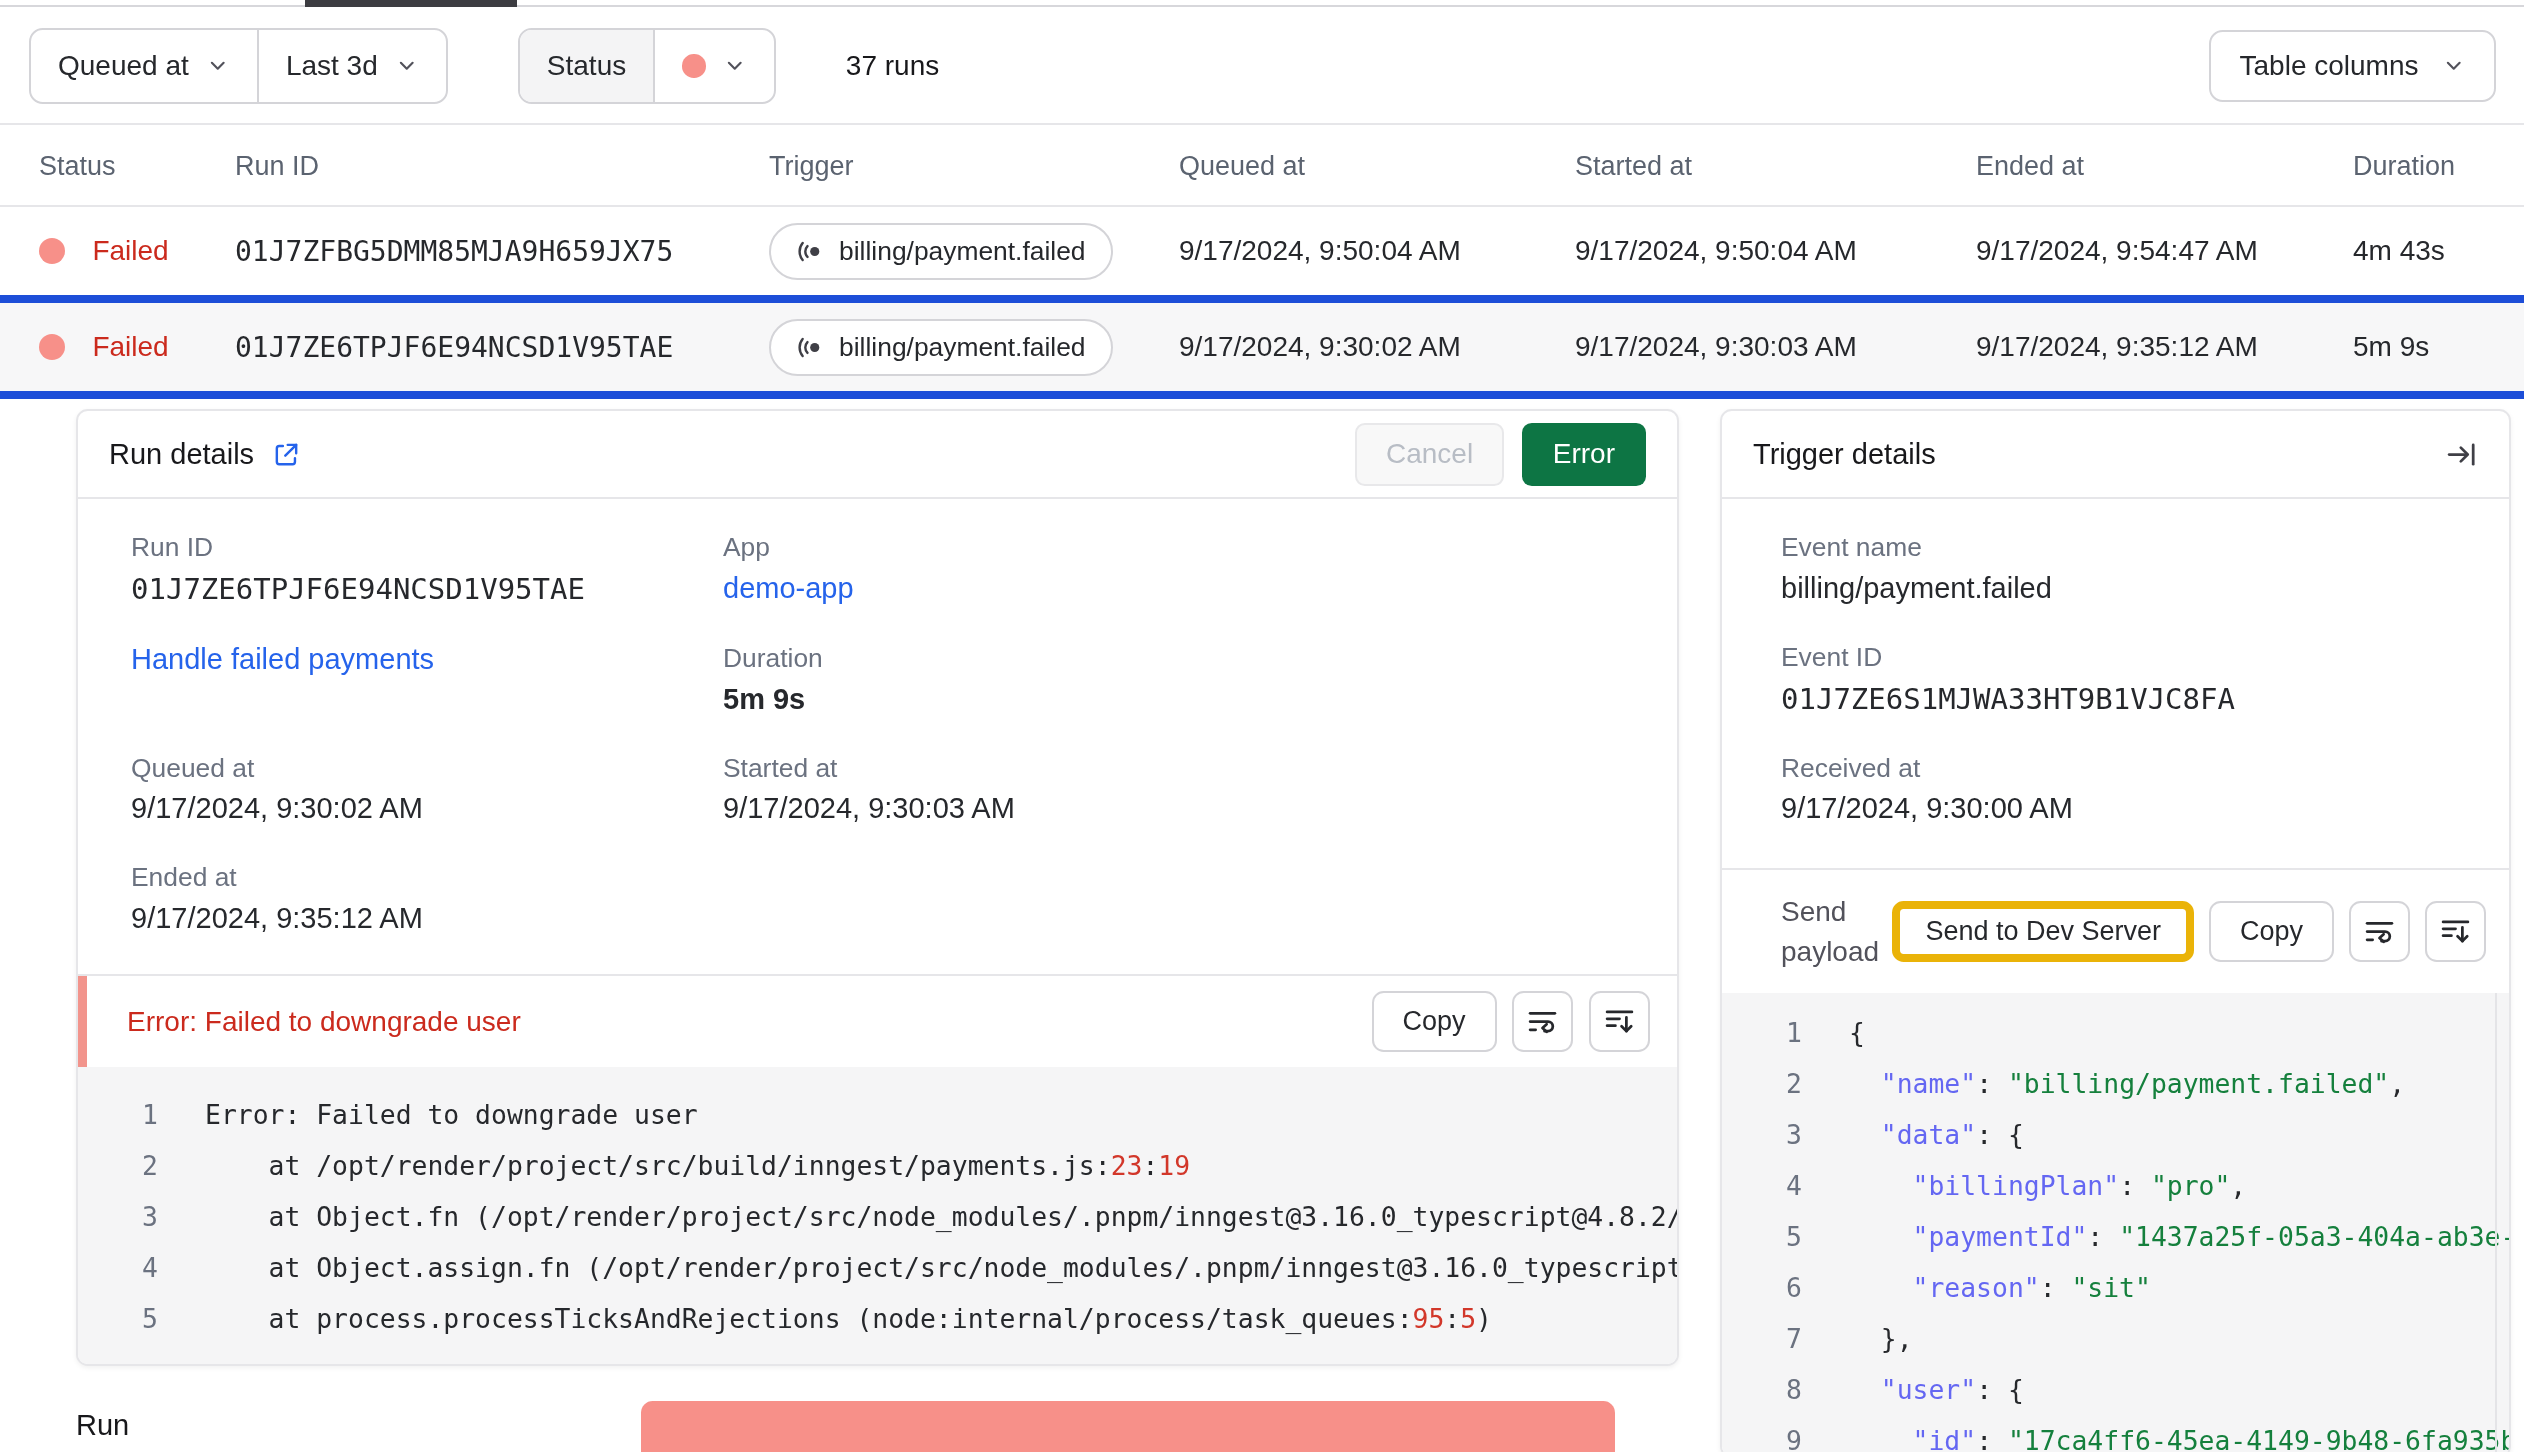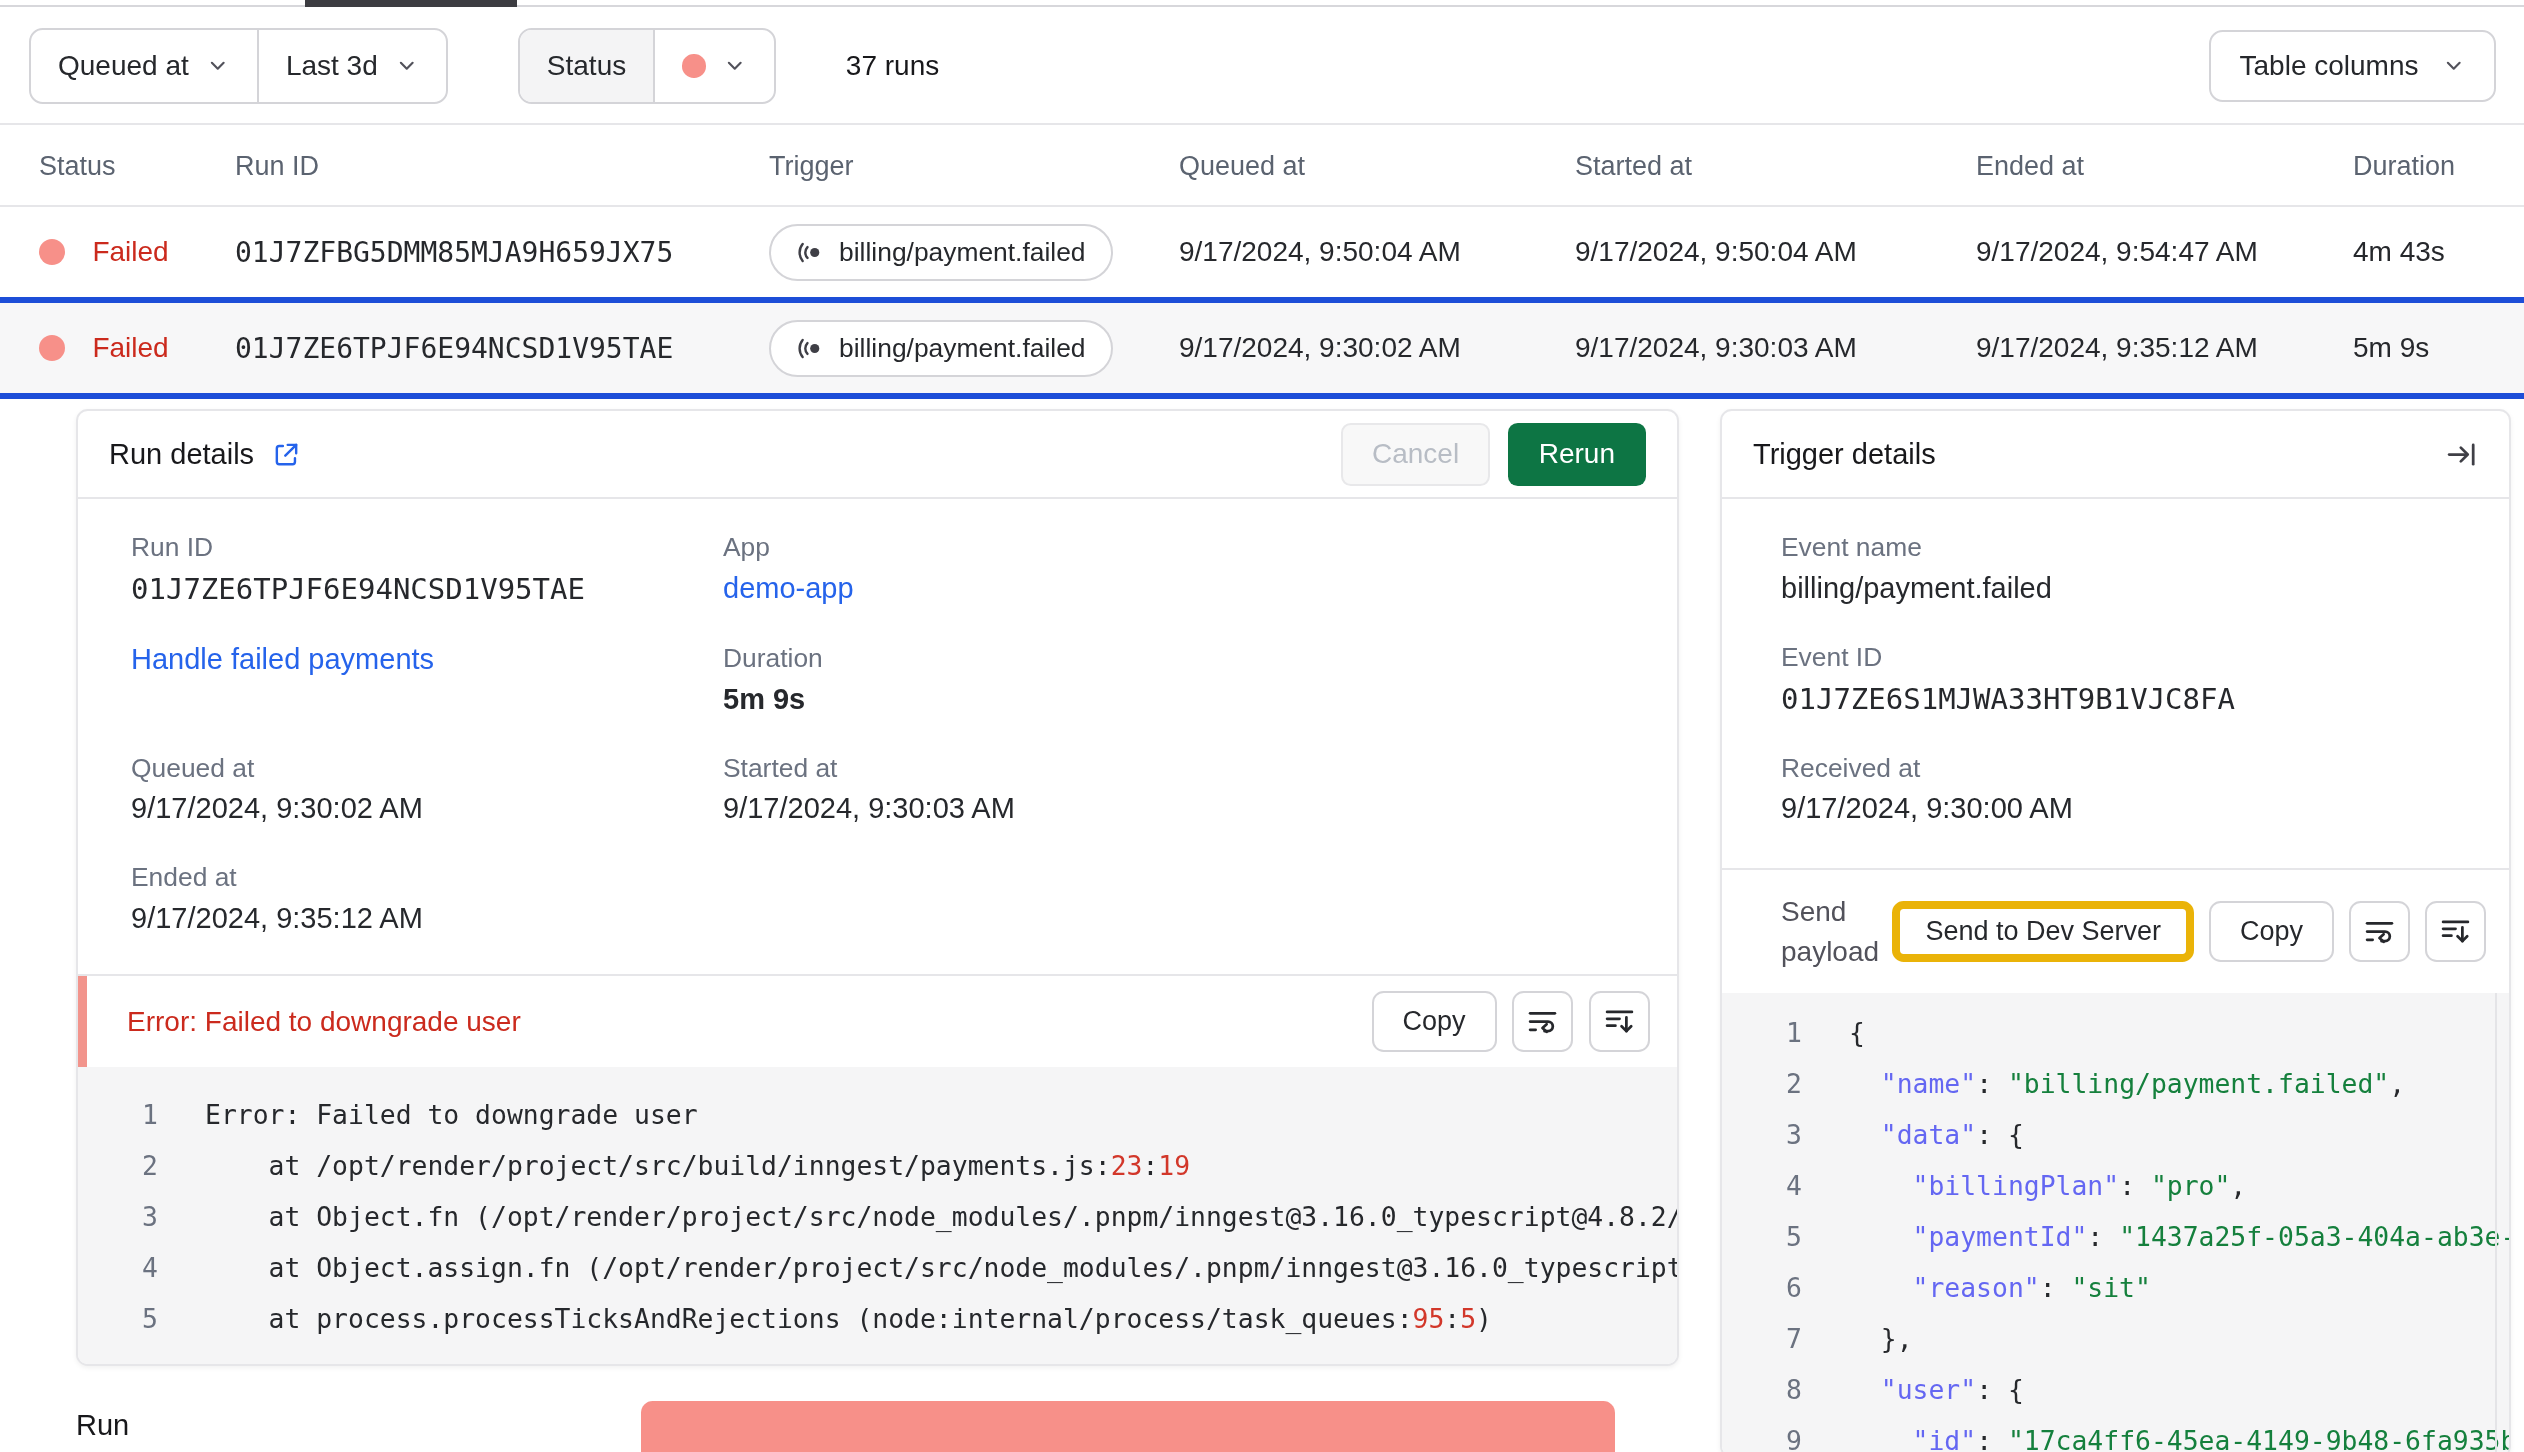--- a/index.html
+++ b/index.html
@@ -31,21 +31,21 @@
   .btn-outline {
     display:flex; align-items:center; gap:23px; height:72px; padding:0 29px;
     border:2px solid #d4d4d8; border-radius:13.7px; background:#fff; font-size:28px; color:#26282c;
   }
   .chev { width:23.5px; height:23.5px; flex:none; }
 
   
   .runs-table { position:absolute; top:127px; left:0; right:0; }
   .tgrid { display:grid; grid-template-columns:196px 534px 410px 396px 401px 377px 1fr; padding-left:39px; align-items:center; }
   .thead { height:80px; color:#5b6370; font-size:27px; font-weight:500; border-bottom:2px solid #e6e6e9; }
-  .trow { height:96px; font-size:28px; border-bottom:6px solid #1d4ed8; background:#fff; }
+  .trow { height:96px; font-size:28px; border-bottom:8px solid #1d4ed8; background:#fff; }
   .trow.selected { background:#f7f7f8; }
   .cell-status { display:flex; align-items:center; gap:27px; }
   .dot { width:26.4px; height:26.4px; border-radius:50%; background:#f79089; flex:none; }
   .failed-label { color:#cb2a1d; font-weight:500; }
   .mono { font-family:"DejaVu Sans Mono", monospace; }
   .runid { font-size:28px; }
   .pill {
     display:inline-flex; align-items:center; gap:13.7px; height:57px; padding:0 25.4px;
     border:2px solid #d4d4d8; border-radius:978px; background:#fff; font-size:26.4px; color:#26282c;
     max-width:362px; white-space:nowrap;
@@ -215,21 +215,21 @@
             <path d="M9 5H6a2 2 0 0 0-2 2v11a2 2 0 0 0 2 2h11a2 2 0 0 0 2-2v-3"></path>
             <path d="M13 4h7v7"></path>
             <path d="M20 4 11 13"></path>
           </svg>
       </div>
       <div class="hdr-actions">
         <div class="btn-cancel">
           <span>Cancel</span>
         </div>
         <div class="btn-rerun">
-          <span>Rerun</span>
+          <span>Error</span>
         </div>
       </div>
     </div>
 
     <div class="run-body">
       <div class="field">
         <div class="flabel">Run ID</div>
         <div class="fvalue mono">01J7ZE6TPJF6E94NCSD1V95TAE</div>
       </div>
       <div class="field">

